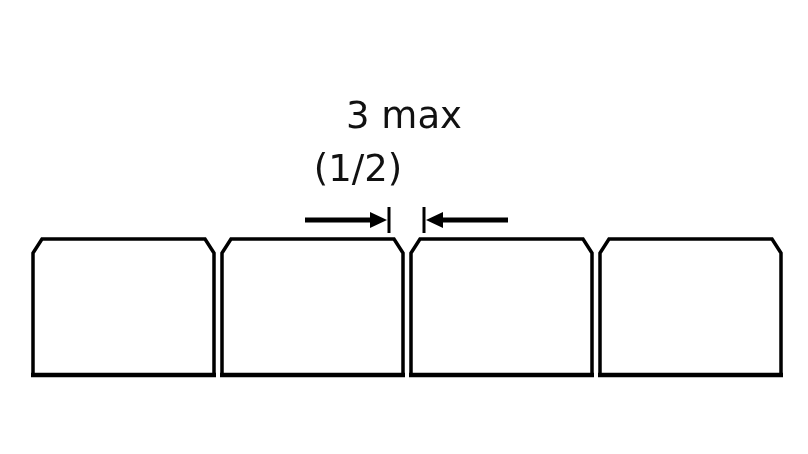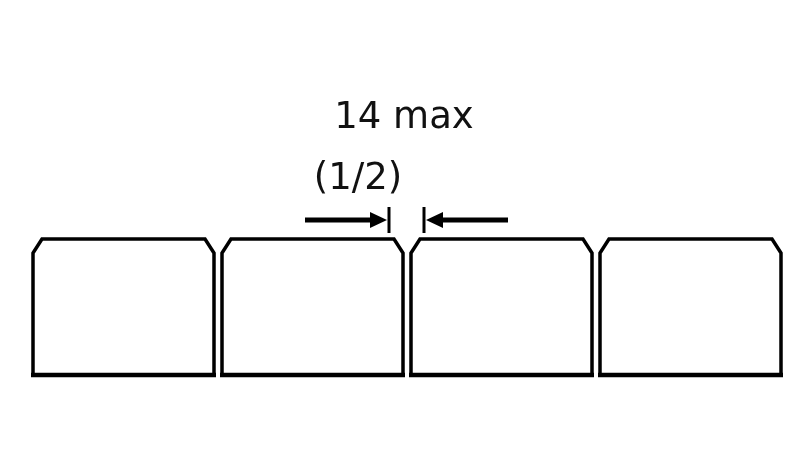--- a/index.html
+++ b/index.html
@@ -3,27 +3,27 @@
   <meta charset="utf-8">
   <style>
     html, body { margin: 0; padding: 0; background: #ffffff; }
     body { width: 808px; height: 454px; position: relative; overflow: hidden; font-family: "DejaVu Sans", sans-serif; }
     .label {
       position: absolute; left: 0; width: 808px; text-align: center;
       color: #111111; font-size: 37px; line-height: 1;
       font-family: "DejaVu Sans", sans-serif;
     }
     #lbl1 { top: 97px; left: 0px; width: 808px; }
-    #lbl2 { top: 158px; left: 0px; width: 716px; }
+    #lbl2 { top: 150px; left: 0px; width: 716px; }
     svg { position: absolute; left: 0; top: 0; }
   </style>
 </head>
 <body>
 
-<div id="lbl1" class="label">14 max</div>
+<div id="lbl1" class="label">3 max</div>
 <div id="lbl2" class="label">(1/2)</div>
 
 <svg width="808" height="454" viewBox="0 0 808 454">
 
   <g fill="#ffffff" stroke="#000000" stroke-width="3.5" stroke-linejoin="miter">
     <path d="M33,375 L33,253 L42,239 L205,239 L214,253 L214,375 Z"></path>
     <path d="M222,375 L222,253 L231,239 L394,239 L403,253 L403,375 Z"></path>
     <path d="M411,375 L411,253 L420,239 L583,239 L592,253 L592,375 Z"></path>
     <path d="M600,375 L600,253 L609,239 L772,239 L781,253 L781,375 Z"></path>
   </g>

